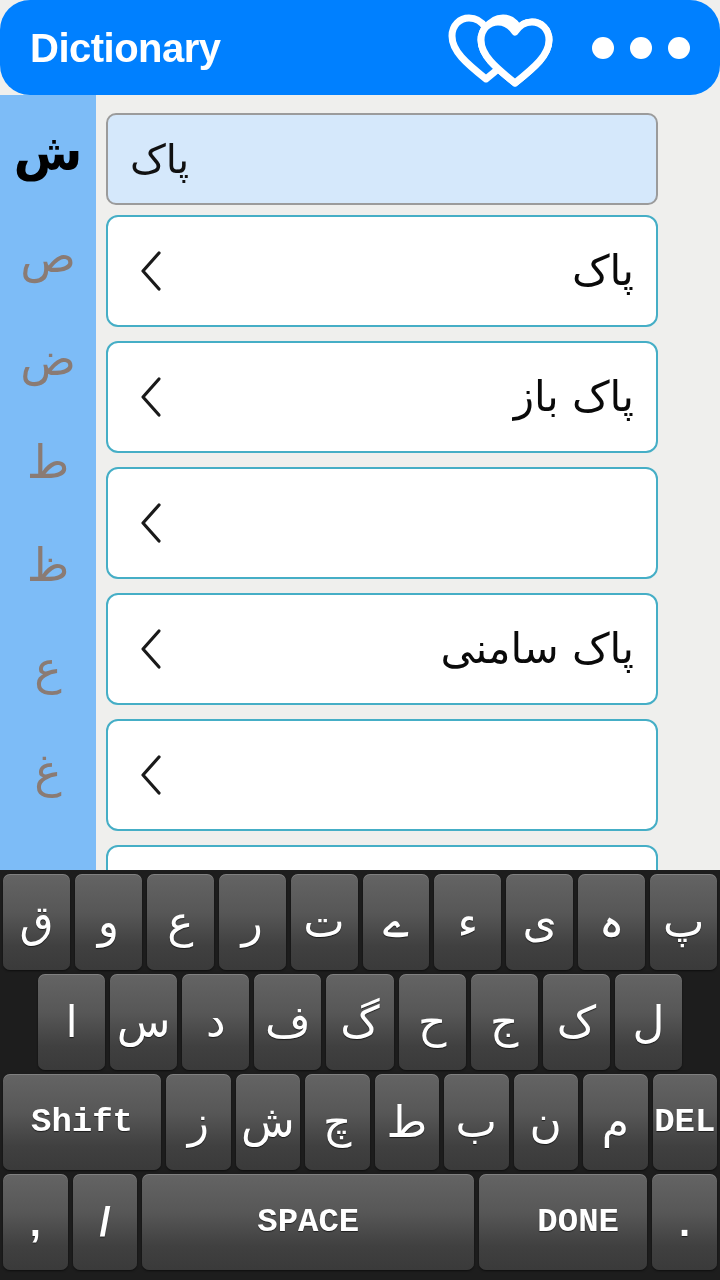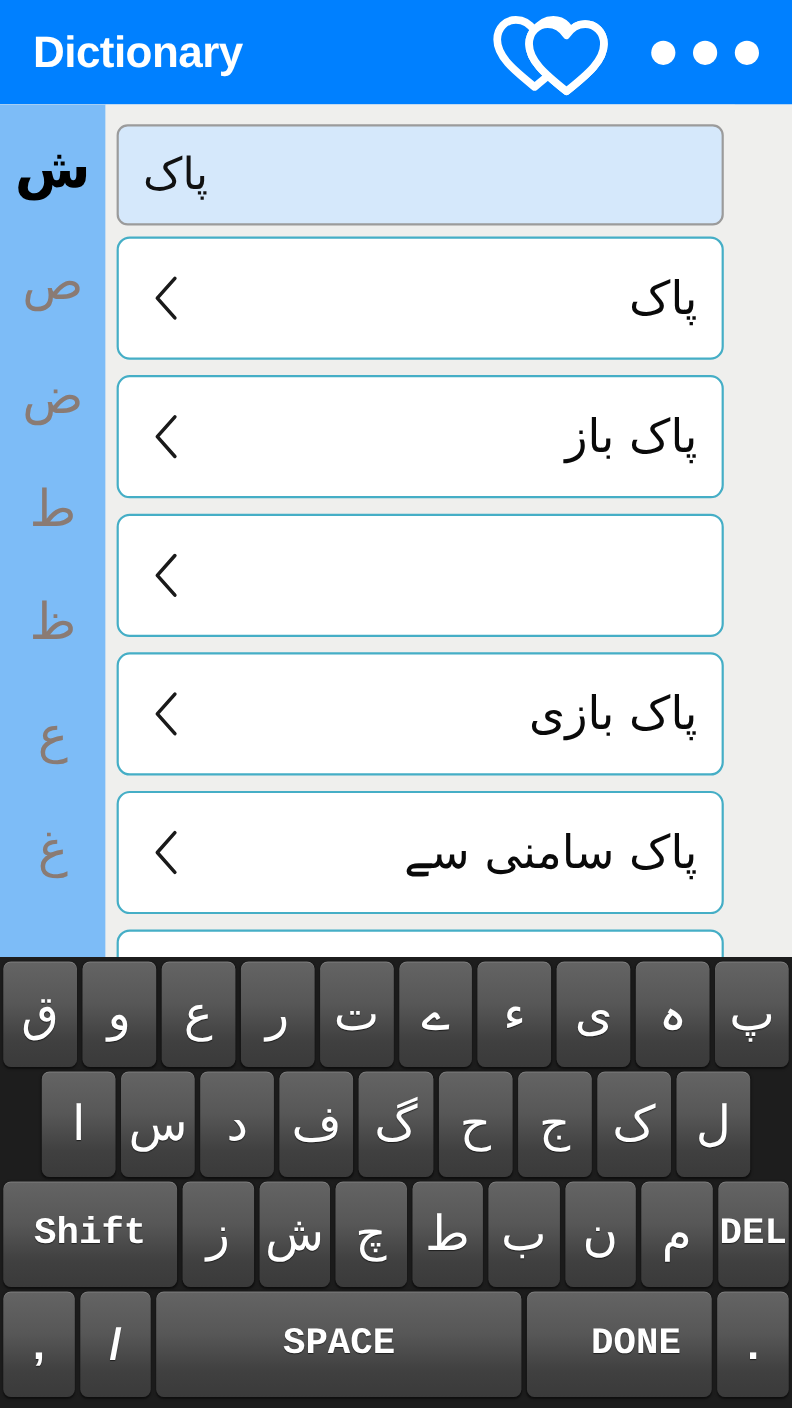--- a/index.html
+++ b/index.html
@@ -23,20 +23,21 @@
   
   .header {
     position: absolute;
     top: 0; left: 0;
     width: 720px;
     height: 95px;
     background: #0080ff;
     display: flex;
     align-items: center;
     padding: 0 24px 0 30px;
+    border-radius: 30px;
   }
   .header-title {
     color: #ffffff;
     font-size: 40px;
     font-weight: bold;
     letter-spacing: -0.5px;
     line-height: 1;
     flex: 0 0 auto;
   }
   .header-spacer { flex: 1 1 auto; }
@@ -266,27 +267,26 @@
             <svg class="chevron-icon" viewBox="0 0 26 42">
               <path d="M21 3 L5 21 L21 39" fill="none" stroke="#1a1a1a" stroke-width="3.2" stroke-linecap="round" stroke-linejoin="round"></path>
             </svg>
           </div>
           <div class="word-card">
             <svg class="chevron-icon" viewBox="0 0 26 42">
               <path d="M21 3 L5 21 L21 39" fill="none" stroke="#1a1a1a" stroke-width="3.2" stroke-linecap="round" stroke-linejoin="round"></path>
             </svg>
           </div>
           <div class="word-card">
-            <span class="word-label">پاک بازی</span>
+            <span class="word-label">پاک سامنی</span>
             <svg class="chevron-icon" viewBox="0 0 26 42">
               <path d="M21 3 L5 21 L21 39" fill="none" stroke="#1a1a1a" stroke-width="3.2" stroke-linecap="round" stroke-linejoin="round"></path>
             </svg>
           </div>
           <div class="word-card">
-            <span class="word-label">پاک سامنی سے</span>
             <svg class="chevron-icon" viewBox="0 0 26 42">
               <path d="M21 3 L5 21 L21 39" fill="none" stroke="#1a1a1a" stroke-width="3.2" stroke-linecap="round" stroke-linejoin="round"></path>
             </svg>
           </div>
           <div class="word-card">
             <span class="word-label"></span>
           </div>
         </div>
     </div>
   </div>

